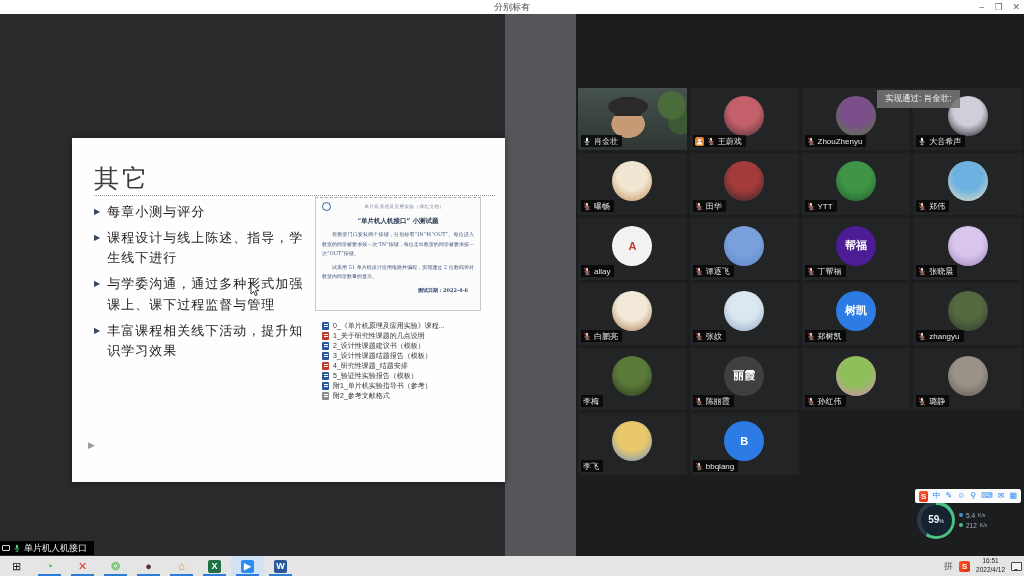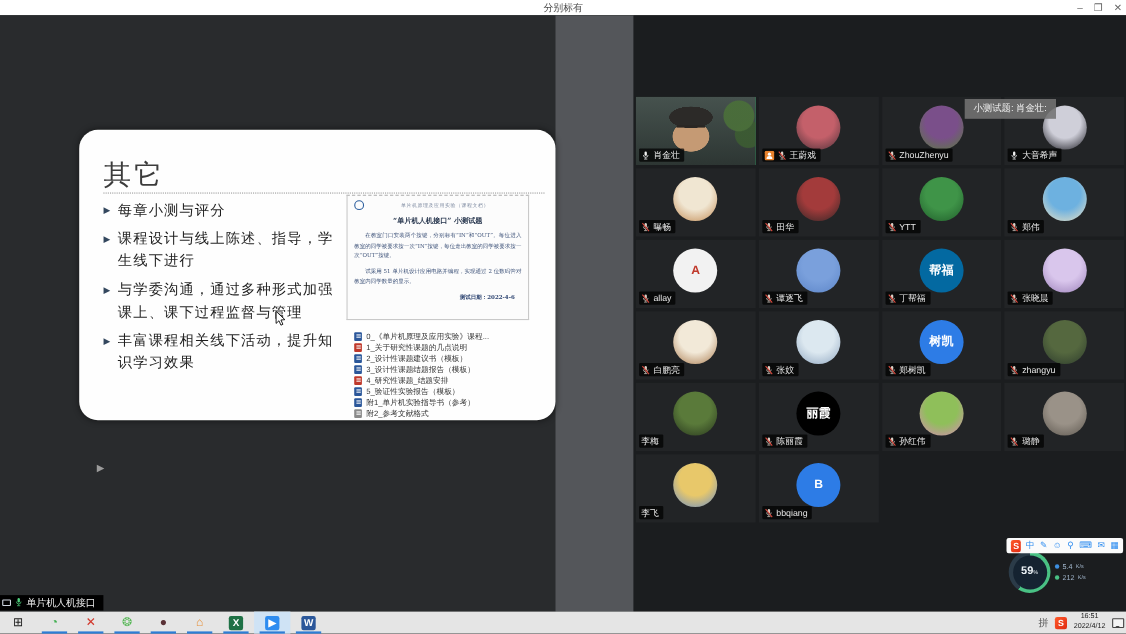--- a/index.html
+++ b/index.html
@@ -15,22 +15,22 @@
   .win-controls span { cursor:default; }
 
   
   .app { position:absolute; left:0; top:14px; width:1024px; height:542px; background:#26282a; }
 
   
   .share-area { position:absolute; left:0; top:0; width:576px; height:542px; background:#292b2d; }
   .gray-strip { position:absolute; left:505px; top:0; width:71px; height:542px; background:#54565a; }
 
   
-  .slide { position:absolute; left:72px; top:104px; width:433px; height:264px; background:#fefefe;
-           box-shadow:0 0 6px rgba(0,0,0,.45); font-family:"DejaVu Serif", serif;border-radius:17px; }
+  .slide { position:absolute; left:72px; top:124px; width:433px; height:344px; background:#fefefe;
+           box-shadow:0 0 6px rgba(0,0,0,.45); font-family:"DejaVu Serif", serif; }
   .slide-title { position:absolute; left:22px; top:24px; font-size:25px; color:#3c3c3c; letter-spacing:3px; }
   .slide-sep { position:absolute; left:22px; right:10px; top:57px; border-top:1px dotted #9a9a9a; }
   .bullets { position:absolute; left:22px; top:64px; width:214px; }
   .bullet { display:flex; gap:7px; margin-bottom:6px; }
   .bullet .mk { color:#33475e; font-size:8px; line-height:20px; }
   .bullet .tx { font-size:13px; color:#1e1e1e; line-height:1.55; letter-spacing:1px; }
 
   .doc { position:absolute; left:243px; top:59px; width:166px; height:114px; background:#fcfcfc;
          border:1px solid #c9c9c9; border-top:1px dashed #aaa; padding:4px 6px; overflow:hidden; }
   .doc-head { display:flex; align-items:center; gap:4px; }
@@ -347,21 +347,21 @@
     <rect x="4.4" y="0.8" width="3.2" height="6" rx="1.6" fill="#d8cfc5"></rect>
     <path d="M2.8 5.6a3.2 3.2 0 0 0 6.4 0" stroke="#d8cfc5" fill="none" stroke-width="1"></path>
     <line x1="6" y1="9" x2="6" y2="10.8" stroke="#d8cfc5" stroke-width="1"></line>
     <line x1="3.8" y1="11.2" x2="8.2" y2="11.2" stroke="#d8cfc5" stroke-width="1"></line>
     <line x1="1.5" y1="1" x2="10.5" y2="12" stroke="#e04b3f" stroke-width="1.4"></line>
             </svg>
             <span class="nm">谭逐飞</span>
           </div>
         </div>
         <div class="tile">
-          <div class="avatar" style="background: #0369a1; color: rgb(255, 255, 255);">帮福</div>
+          <div class="avatar" style="background: #4c1d95; color: rgb(255, 255, 255);">帮福</div>
           <div class="namebar">
             <svg width="8" height="9" viewBox="0 0 12 13">
     <rect x="4.4" y="0.8" width="3.2" height="6" rx="1.6" fill="#d8cfc5"></rect>
     <path d="M2.8 5.6a3.2 3.2 0 0 0 6.4 0" stroke="#d8cfc5" fill="none" stroke-width="1"></path>
     <line x1="6" y1="9" x2="6" y2="10.8" stroke="#d8cfc5" stroke-width="1"></line>
     <line x1="3.8" y1="11.2" x2="8.2" y2="11.2" stroke="#d8cfc5" stroke-width="1"></line>
     <line x1="1.5" y1="1" x2="10.5" y2="12" stroke="#e04b3f" stroke-width="1.4"></line>
             </svg>
             <span class="nm">丁帮福</span>
           </div>
@@ -431,21 +431,21 @@
             <span class="nm">zhangyu</span>
           </div>
         </div>
         <div class="tile">
           <div class="avatar" style="background: radial-gradient(circle at 50% 38%, rgb(90, 122, 58) 0px, rgb(90, 122, 58) 45%, rgb(39, 53, 29) 100%);"></div>
           <div class="namebar">
             <span class="nm">李梅</span>
           </div>
         </div>
         <div class="tile">
-          <div class="avatar" style="background: #000000; color: rgb(255, 255, 255);">丽霞</div>
+          <div class="avatar" style="background: #404040; color: rgb(255, 255, 255);">丽霞</div>
           <div class="namebar">
             <svg width="8" height="9" viewBox="0 0 12 13">
     <rect x="4.4" y="0.8" width="3.2" height="6" rx="1.6" fill="#d8cfc5"></rect>
     <path d="M2.8 5.6a3.2 3.2 0 0 0 6.4 0" stroke="#d8cfc5" fill="none" stroke-width="1"></path>
     <line x1="6" y1="9" x2="6" y2="10.8" stroke="#d8cfc5" stroke-width="1"></line>
     <line x1="3.8" y1="11.2" x2="8.2" y2="11.2" stroke="#d8cfc5" stroke-width="1"></line>
     <line x1="1.5" y1="1" x2="10.5" y2="12" stroke="#e04b3f" stroke-width="1.4"></line>
             </svg>
             <span class="nm">陈丽霞</span>
           </div>
@@ -489,21 +489,21 @@
     <rect x="4.4" y="0.8" width="3.2" height="6" rx="1.6" fill="#d8cfc5"></rect>
     <path d="M2.8 5.6a3.2 3.2 0 0 0 6.4 0" stroke="#d8cfc5" fill="none" stroke-width="1"></path>
     <line x1="6" y1="9" x2="6" y2="10.8" stroke="#d8cfc5" stroke-width="1"></line>
     <line x1="3.8" y1="11.2" x2="8.2" y2="11.2" stroke="#d8cfc5" stroke-width="1"></line>
     <line x1="1.5" y1="1" x2="10.5" y2="12" stroke="#e04b3f" stroke-width="1.4"></line>
             </svg>
             <span class="nm">bbqiang</span>
           </div>
         </div>
       </div>
-    <div class="speak-tip">小测试题: 肖金壮:</div>
+    <div class="speak-tip">实现通过: 肖金壮:</div>
 
     <div class="sogou">
       <div class="sogou-logo">S</div>
       <div style="display:flex; gap:5px; align-items:center;">
           <span class="sogou-ic">中</span>
           <span class="sogou-ic">✎</span>
           <span class="sogou-ic">☺</span>
           <span class="sogou-ic">⚲</span>
           <span class="sogou-ic">⌨</span>
           <span class="sogou-ic">✉</span>

